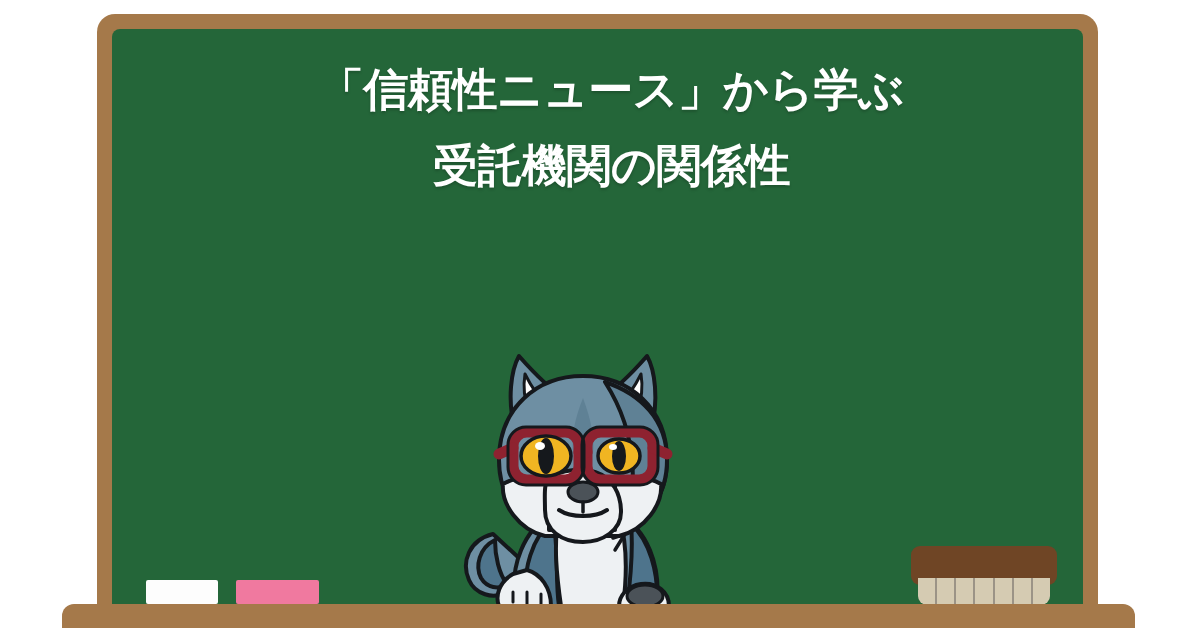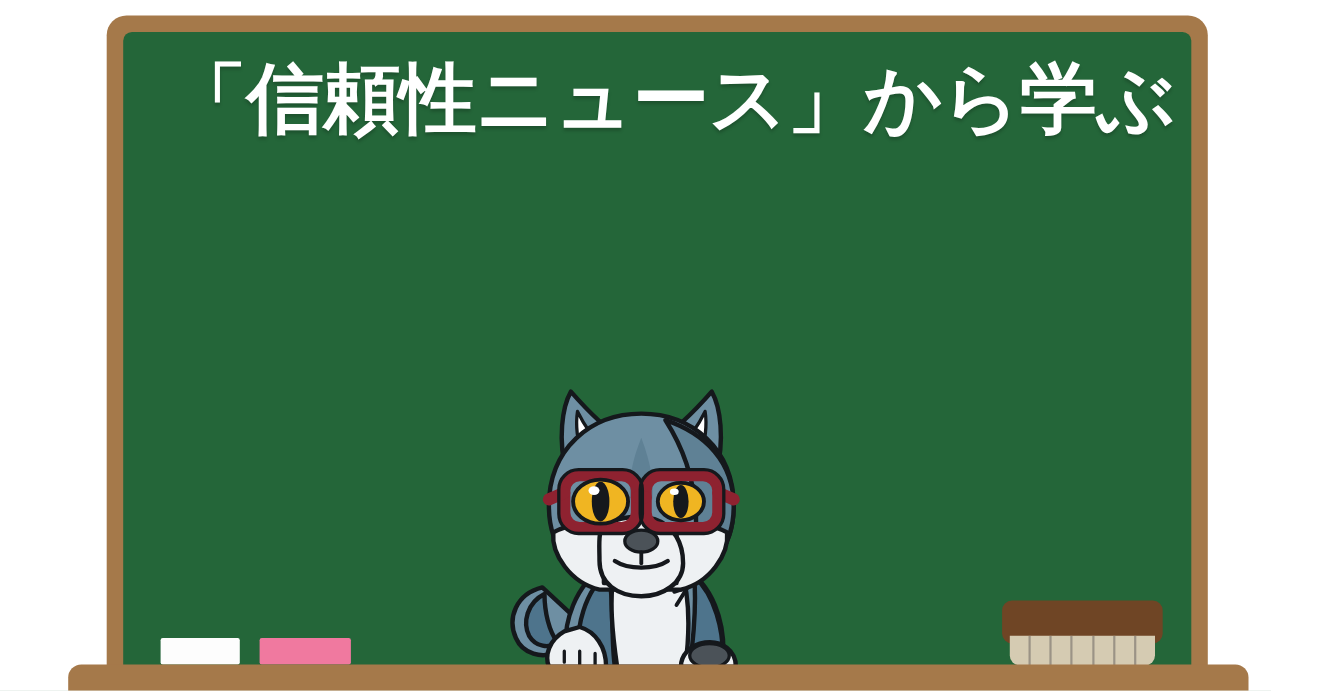--- a/index.html
+++ b/index.html
@@ -62,21 +62,21 @@
     top: 52px;
     width: 971px;
     text-align: center;
     pointer-events: none;
   }
   .title-line {
     display: block;
     color: #ffffff;
     font-family: "DejaVu Sans", "Liberation Sans", sans-serif;
     font-weight: bold;
-    font-size: 70px;
+    font-size: 45px;
     line-height: 76px;
     letter-spacing: -0.5px;
     white-space: nowrap;
     text-shadow: 0 2px 3px rgba(0,0,0,0.20);
     padding-left: 28px;
   }
 
   
   .chalk {
     position: absolute;
@@ -145,20 +145,21 @@
 <body>
 
 <div id="stage">
 
   <div class="board-frame"></div>
 
   <div class="board-surface"></div>
 
   <div class="title-block">
     <span class="title-line">「信頼性ニュース」から学ぶ</span>
+    <span class="title-line">受託機関の関係性</span>
   </div>
 
   <div class="character">
     <svg viewBox="0 0 255 272" xmlns="http://www.w3.org/2000/svg">
       <g stroke="#15181c" stroke-width="4" stroke-linejoin="round" stroke-linecap="round">
 
         <path d="M38 200 C14 206 6 228 14 246 C20 260 38 266 52 258 C64 252 68 238 64 224 Z" fill="#6e8fa3"></path>
         <path d="M40 206 C24 214 20 232 26 244 C32 254 44 256 52 250 C44 240 40 222 40 206 Z" fill="#4e748c"></path>
 
         <path d="M60 272 C54 230 70 196 96 180 L164 180 C192 196 206 230 202 272 Z" fill="#6e8fa3"></path>

